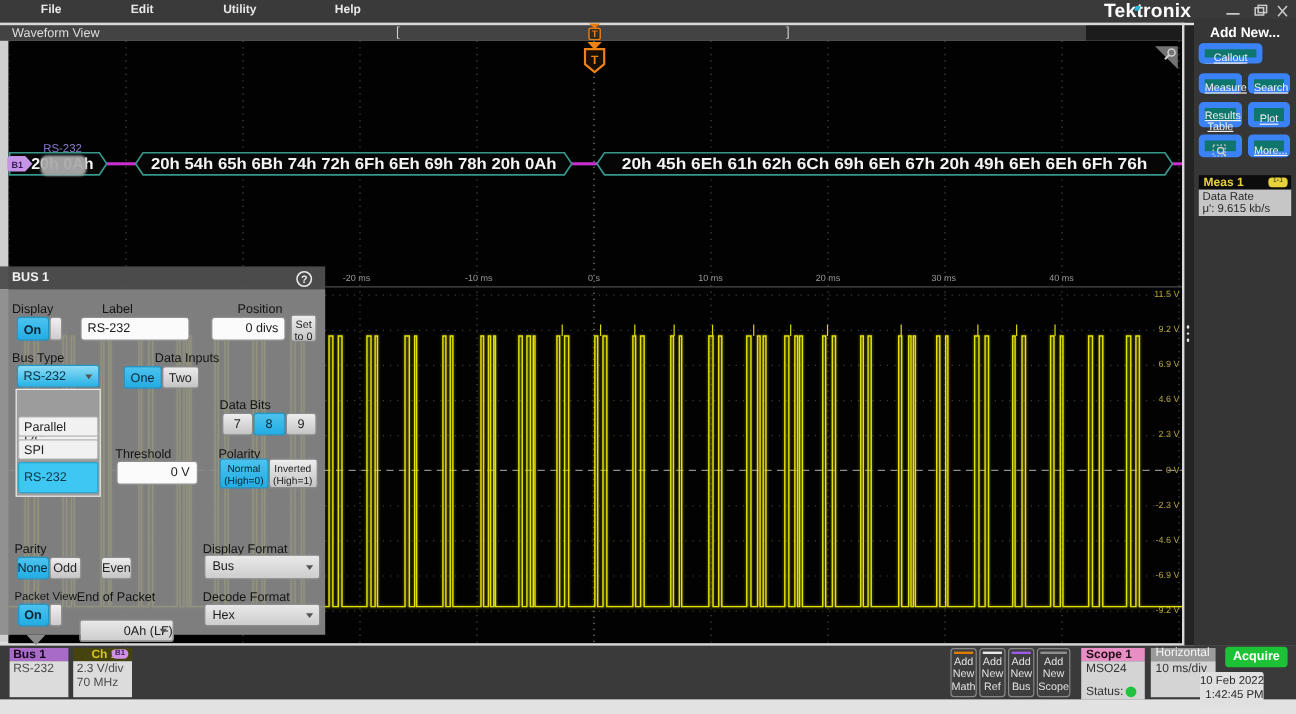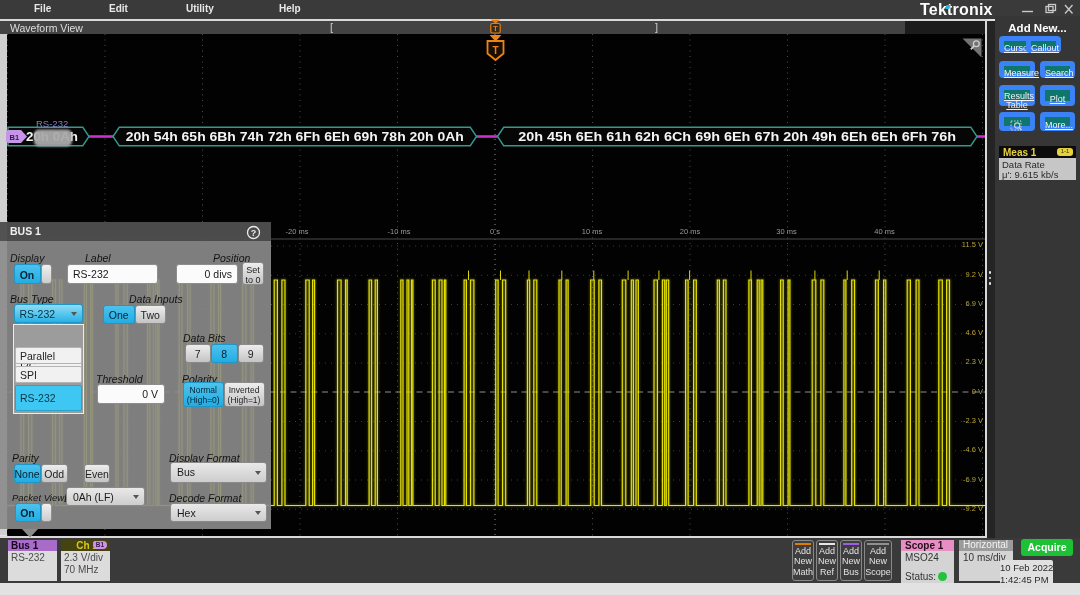--- a/index.html
+++ b/index.html
@@ -189,21 +189,21 @@
       <polygon points="962.5,38.5 981.5,38.5 981.5,57.5" fill="#737373"></polygon>
       <circle cx="976.3" cy="43.8" r="2.9" fill="none" stroke="#cfcfcf" stroke-width="1.3"></circle>
       <line x1="974.2" y1="45.9" x2="970.8" y2="49.3" stroke="#cfcfcf" stroke-width="1.7"></line>
 </svg>
 
 <div class="abs" style="left:987px;top:21px;width:93px;height:517px;background:#242424;"></div>
 <div class="abs" style="left:995px;top:16px;width:85px;height:522px;background:#363636;"></div>
 <div class="abs" style="left:995px;top:19px;width:85px;height:18px;background:#363636;color:#fff;
   font-size:11.5px;font-weight:bold;text-align:center;line-height:18px;">Add New...</div>
 <div class="abs sbtn" style="left:999px;top:36px;width:36px;height:17px;">Cursors</div>
-<div class="abs sbtn" style="left:1026px;top:36px;width:35px;height:17px;">Callout</div>
+<div class="abs sbtn" style="left:999px;top:36px;width:53px;height:17px;">Callout</div>
 <div class="abs sbtn" style="left:999px;top:61px;width:36px;height:17px;">Measure</div>
 <div class="abs sbtn" style="left:1040px;top:61px;width:35px;height:17px;">Search</div>
 <div class="abs sbtn" style="left:999px;top:85px;width:36px;height:21px;line-height:9.5px;padding-top:1.5px;">Results<br>Table</div>
 <div class="abs sbtn" style="left:1040px;top:85px;width:35px;height:21px;line-height:19px;">Plot</div>
 <div class="abs sbtn" style="left:999px;top:112px;width:36px;height:19px;"><svg width="16" height="15" viewBox="0 0 16 15" style="margin-top:2px;">
 <rect x="2" y="2" width="10" height="9" fill="none" stroke="#cfcfcf" stroke-width="1" stroke-dasharray="1.5 1.5"></rect>
 <circle cx="8.2" cy="6.5" r="2.6" fill="none" stroke="#cfcfcf" stroke-width="1.1"></circle>
 <line x1="10" y1="8.5" x2="12.5" y2="11" stroke="#cfcfcf" stroke-width="1.4"></line>
 </svg></div>
 <div class="abs sbtn" style="left:1040px;top:112px;width:35px;height:19px;line-height:17px;">More...</div>
@@ -254,33 +254,33 @@
 <div class="abs" style="left:938px;top:572px;width:9px;height:9px;border-radius:50%;background:#21c33e;"></div>
 
 <div class="abs" style="left:959px;top:540px;width:54px;height:10.5px;background:#9b9b9b;color:#f4f4f4;
   font-size:10px;padding-left:4px;line-height:10.5px;">Horizontal</div>
 <div class="abs" style="left:959px;top:550.5px;width:54px;height:30.5px;background:#d4d4d4;color:#333;
   font-size:10px;padding:1px 0 0 4px;">10 ms/div</div>
 
 <div class="abs" style="left:1021px;top:539px;width:52px;height:17px;background:#1cc136;border-radius:3px;
   color:#fff;font-size:10.5px;font-weight:bold;text-align:center;line-height:17px;">Acquire</div>
 <div class="abs" style="left:1000px;top:560px;width:53px;height:28px;background:#e0e0e0;border-radius:2px;
-  color:#2a2a2a;font-size:9.5px;text-align:left;line-height:12.5px;padding-top:1.5px;white-space:nowrap;">10 Feb 2022<br>1:42:45 PM</div>
+  color:#2a2a2a;font-size:9.5px;text-align:right;line-height:12.5px;padding-top:1.5px;white-space:nowrap;">10 Feb 2022<br>1:42:45 PM</div>
 
 <div class="abs" style="left:0;top:222px;width:271px;height:307px;">
   <div class="abs" style="left:0;top:0;width:271px;height:19px;background:rgba(77,77,77,0.97);color:#f0f0f0;
     font-size:10.5px;font-weight:bold;padding-left:10px;line-height:19px;">BUS 1</div>
   <div class="abs" style="left:0;top:19px;width:271px;height:288px;background:rgba(139,139,139,0.91);"></div>
   <svg class="abs" style="left:246px;top:3px;" width="15" height="15" viewBox="0 0 15 15">
     <circle cx="7.5" cy="7.5" r="6" fill="none" stroke="#ececec" stroke-width="1.3"></circle>
     <text x="7.5" y="11" font-size="9" font-weight="bold" fill="#ececec" text-anchor="middle" font-family="Liberation Sans, sans-serif">?</text>
   </svg>
   <div class="abs dlbl" style="left:10px;top:30px;">Display</div>
   <div class="abs dlbl" style="left:66px;top:30px;padding-left:19px;">Label</div>
-  <div class="abs dlbl" style="left:173px;top:30px;padding-left:40px;">Position</div>
+  <div class="abs dlbl" style="left:158px;top:30px;padding-left:40px;">Position</div>
   <div class="abs dblue" style="left:13.5px;top:42px;width:27px;height:20px;line-height:20px;font-weight:bold;">On</div>
   <div class="abs dknob" style="left:40.5px;top:42px;"></div>
   <div class="abs dinput" style="left:67px;top:42px;width:91px;text-align:left;padding-left:5px;">RS-232</div>
   <div class="abs dinput" style="left:176px;top:42px;width:62px;text-align:right;padding-right:5px;">0 divs</div>
   <div class="abs dbtn" style="left:242px;top:40px;width:22px;height:23px;font-size:9px;line-height:10px;padding-top:2px;">Set<br>to 0</div>
 
   <div class="abs dlbl" style="left:10px;top:71px;text-align:right;">Bus Type</div>
   <div class="abs dlbl" style="left:101px;top:71px;margin-left:28px;">Data Inputs</div>
   <div class="abs ddopenblue" style="left:13.5px;top:82px;width:69.5px;height:19px;">RS-232<b class="car"></b></div>
   <div class="abs dblue" style="left:103px;top:83px;width:31.5px;height:19px;line-height:19px;">One</div>
@@ -308,30 +308,30 @@
   <div class="abs dbtn" style="left:40.5px;top:242px;width:27.5px;height:19px;line-height:19px;">Odd</div>
   <div class="abs dbtn" style="left:84px;top:242px;width:26px;height:19px;line-height:19px;">Even</div>
   <div class="abs dlbl" style="left:169px;top:230px;">Display Format</div>
   <div class="abs ddrop" style="left:170px;top:240px;width:97px;height:21px;">Bus<b class="car"></b></div>
 
   <div class="abs dlbl" style="left:12px;top:270px;font-size:9.5px;">Packet View</div>
   <div class="abs dlbl" style="left:64px;top:270px;">End of Packet</div>
   <div class="abs dlbl" style="left:169px;top:270px;">Decode Format</div>
   <div class="abs dblue" style="left:14.5px;top:281px;width:26px;height:19px;line-height:19px;font-weight:bold;">On</div>
   <div class="abs dknob" style="left:40.5px;top:281px;height:19px;"></div>
-  <div class="abs ddrop" style="left:66px;top:265px;width:79px;height:19px;">0Ah (LF)<b class="car"></b></div>
+  <div class="abs ddrop" style="left:66px;top:294px;width:79px;height:19px;text-align:right;">0Ah (LF)<b class="car"></b></div>
   <div class="abs ddrop" style="left:170px;top:281px;width:97px;height:19px;">Hex<b class="car"></b></div>
 </div>
 
 <svg class="abs" style="left:20px;top:528.5px;" width="20" height="10" viewBox="0 0 20 10">
 <polygon points="2,0 18,0 10,8.5" fill="#8b8b8b"></polygon>
     </svg>
 
 <style>
-.dlbl { font-size:10.5px; color:#141414;font-style:italic; }
+.dlbl { font-size:10.5px; color:#141414; }
 .dinput { height:20px; background:#fbfbfb; border:1px solid #8e8e8e; border-radius:3px;
   font-size:10.5px; color:#1a1a1a; line-height:18px; }
 .dbtn { background:linear-gradient(#ededed,#c4c4c4); border:1px solid #8a8a8a; border-radius:3px;
   font-size:10.5px; color:#222; text-align:center; }
 .dblue { background:linear-gradient(#4cc2ee,#22ade4); border:1px solid #1e96c8; border-radius:3px;
   font-size:10.5px; color:#06222e; text-align:center; }
 .dknob { width:11.5px; height:20px; background:linear-gradient(#f0f0f0,#cccccc); border:1px solid #909090;
   border-radius:3px; }
 .ddrop { background:linear-gradient(#e9e9e9,#cdcdcd); border:1px solid #8a8a8a; border-radius:3px;
   font-size:10.5px; color:#1a1a1a; line-height:19px; padding-left:6px; }

